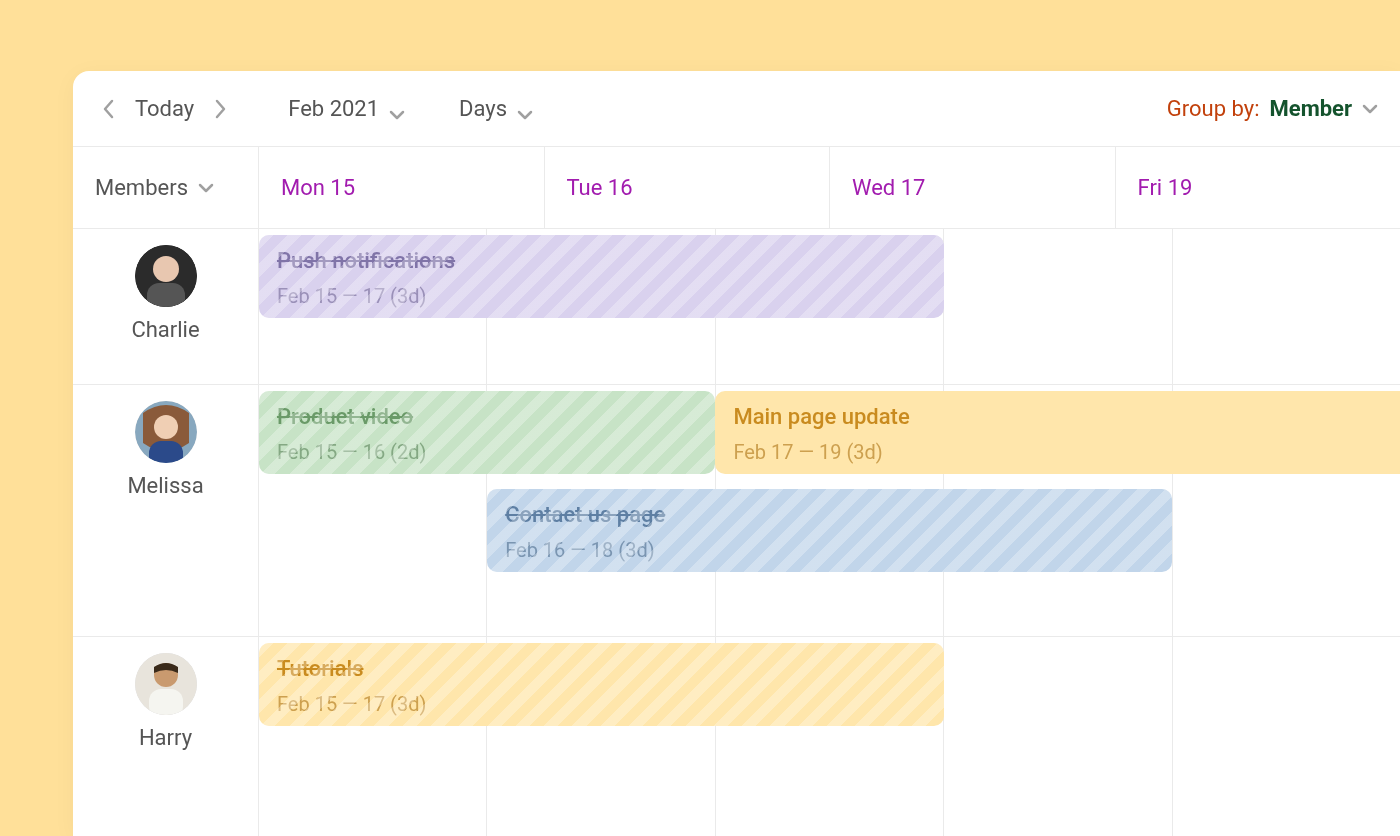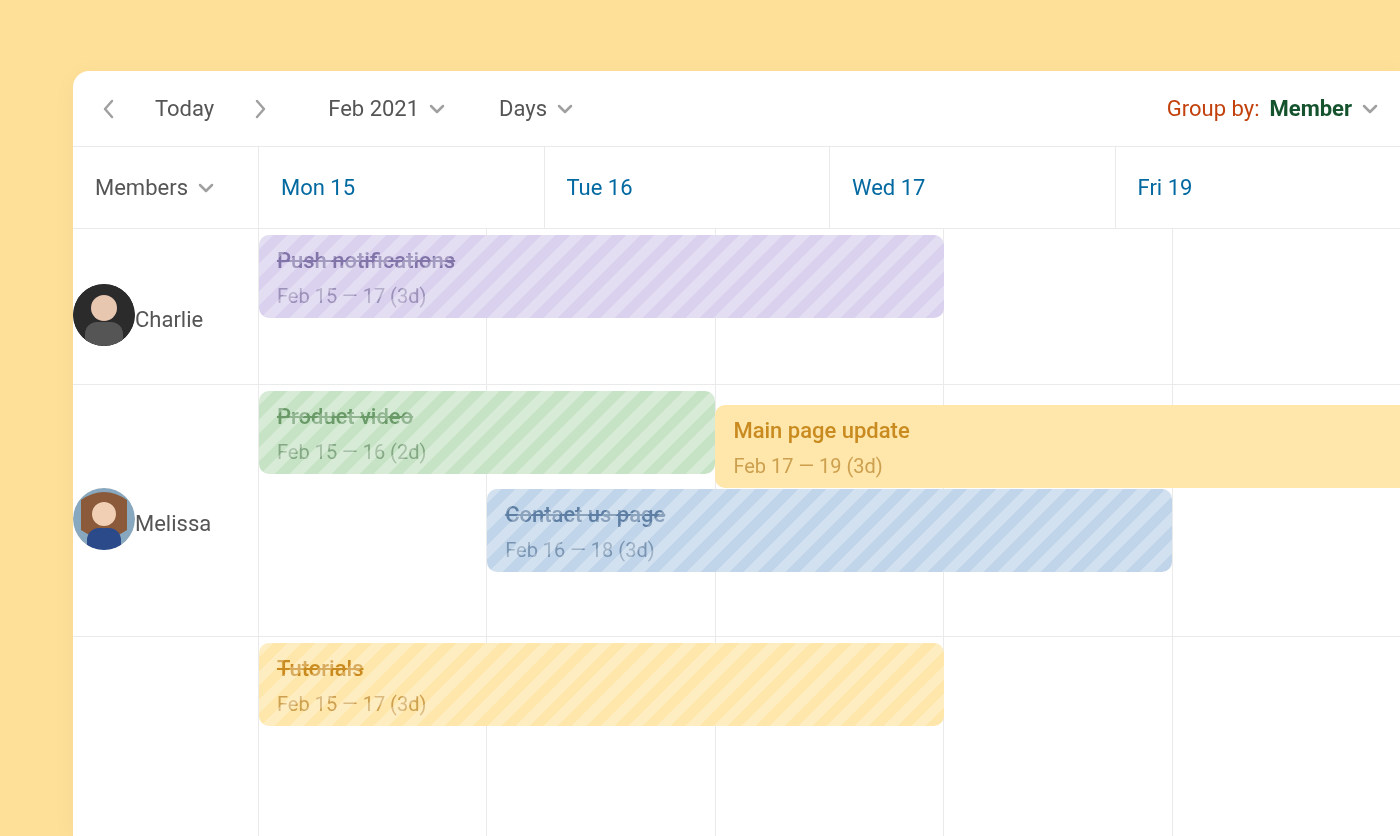--- a/index.html
+++ b/index.html
@@ -29,21 +29,21 @@
     display: flex;
     align-items: center;
     border-bottom: 1px solid #eaeaea;
     padding: 0 22px;
     font-size: 22px;
     color: #4a4a4a;
   }
   .toolbar .today-group {
     display: flex;
     align-items: center;
-    gap: 32px;
+    gap: 12px;
   }
   .chev-btn {
     display: flex;
     align-items: center;
     justify-content: center;
     width: 28px;
     height: 28px;
     color: #a0a0a0;
     cursor: pointer;
   }
@@ -53,21 +53,21 @@
     align-items: center;
     gap: 10px;
     cursor: pointer;
     color: #555;
   }
   .dd svg, .chev-btn svg { display: block; }
   .spacer { flex: 1; }
   .group-by-label { color: #c2410c; margin-right: 10px; }
   .group-by-value { font-weight: 700; color: #14532d; }
 
-  .toolbar .gap-lg { margin-left: 54px; }
+  .toolbar .gap-lg { margin-left: 54px; align-items: flex-end; }
 
   
   .col-header {
     display: flex;
     height: 82px;
     border-bottom: 1px solid #eaeaea;
   }
   .members-col {
     width: 186px;
     flex: none;
@@ -80,37 +80,37 @@
     color: #555;
     cursor: pointer;
   }
   .day-col-head {
     flex: 1;
     border-right: 1px solid #eaeaea;
     display: flex;
     align-items: center;
     padding-left: 22px;
     font-size: 22px;
-    color: #0369a1;
+    color: #a21caf;
   }
   .day-col-head:last-child { border-right: none; }
 
   
   .body {
     position: relative;
     display: flex;
   }
   .members-side {
     width: 186px;
     flex: none;
     border-right: 1px solid #eaeaea;
   }
   .member-cell {
     display: flex;
-    flex-direction: row;
+    flex-direction: column;
     align-items: center;
     justify-content: flex-start;
     padding-top: 16px;
     border-bottom: 1px solid #eaeaea;
   }
   .avatar {
     width: 62px;
     height: 62px;
     border-radius: 50%;
     background: #ddd;
@@ -294,20 +294,38 @@
               <g clip-path="url(#c2)">
                 <rect width="62" height="62" fill="#88a8bf"></rect>
                 <path d="M8 12 Q31 -4 54 12 L54 42 Q31 58 8 42 Z" fill="#8a5a3a"></path>
                 <circle cx="31" cy="26" r="12" fill="#f0cfb4"></circle>
                 <rect x="14" y="40" width="34" height="28" rx="12" fill="#2b4a8a"></rect>
               </g>
             </svg>
         </div>
         <div class="member-name">Melissa</div>
       </div>
+      <div class="member-cell" style="height:200px;border-bottom:none">
+        <div class="avatar">
+          <svg viewBox="0 0 62 62">
+              <defs>
+                <clipPath id="c3">
+                  <circle cx="31" cy="31" r="31"></circle>
+                </clipPath>
+              </defs>
+              <g clip-path="url(#c3)">
+                <rect width="62" height="62" fill="#e8e4dc"></rect>
+                <circle cx="31" cy="22" r="12" fill="#c99a6f"></circle>
+                <path d="M19 14 Q31 6 43 14 L43 20 Q31 14 19 20 Z" fill="#3a2a1a"></path>
+                <rect x="14" y="36" width="34" height="30" rx="12" fill="#f5f5f0"></rect>
+              </g>
+            </svg>
+        </div>
+        <div class="member-name">Harry</div>
+      </div>
     </div>
 
     <div class="lanes">
       <div class="grid-cols">
         <div class="grid-col"></div>
           <div class="grid-col"></div>
           <div class="grid-col"></div>
           <div class="grid-col"></div>
           <div class="grid-col"></div>
       </div>
@@ -317,21 +335,21 @@
           <div class="task-title done">Push notifications</div>
           <div class="task-dates">Feb 15  — 17 (3d)</div>
         </div>
       </div>
 
       <div class="lane" style="height:252px">
         <div class="task task-green striped" style="left:0%; width:40%; top:6px;">
           <div class="task-title done">Product video</div>
           <div class="task-dates">Feb 15  — 16 (2d)</div>
         </div>
-        <div class="task task-yellow" style="left:40%; width:60%; top:20px; border-radius:10px 0 0 10px;">
+        <div class="task task-yellow" style="left:40%; width:60%; top:6px; border-radius:10px 0 0 10px;">
           <div class="task-title">Main page update</div>
           <div class="task-dates">Feb 17  — 19 (3d)</div>
         </div>
         <div class="task task-blue striped" style="left:20%; width:60%; top:104px;">
           <div class="task-title done">Contact us page</div>
           <div class="task-dates">Feb 16  — 18 (3d)</div>
         </div>
       </div>
 
       <div class="lane" style="height:200px;border-bottom:none">

